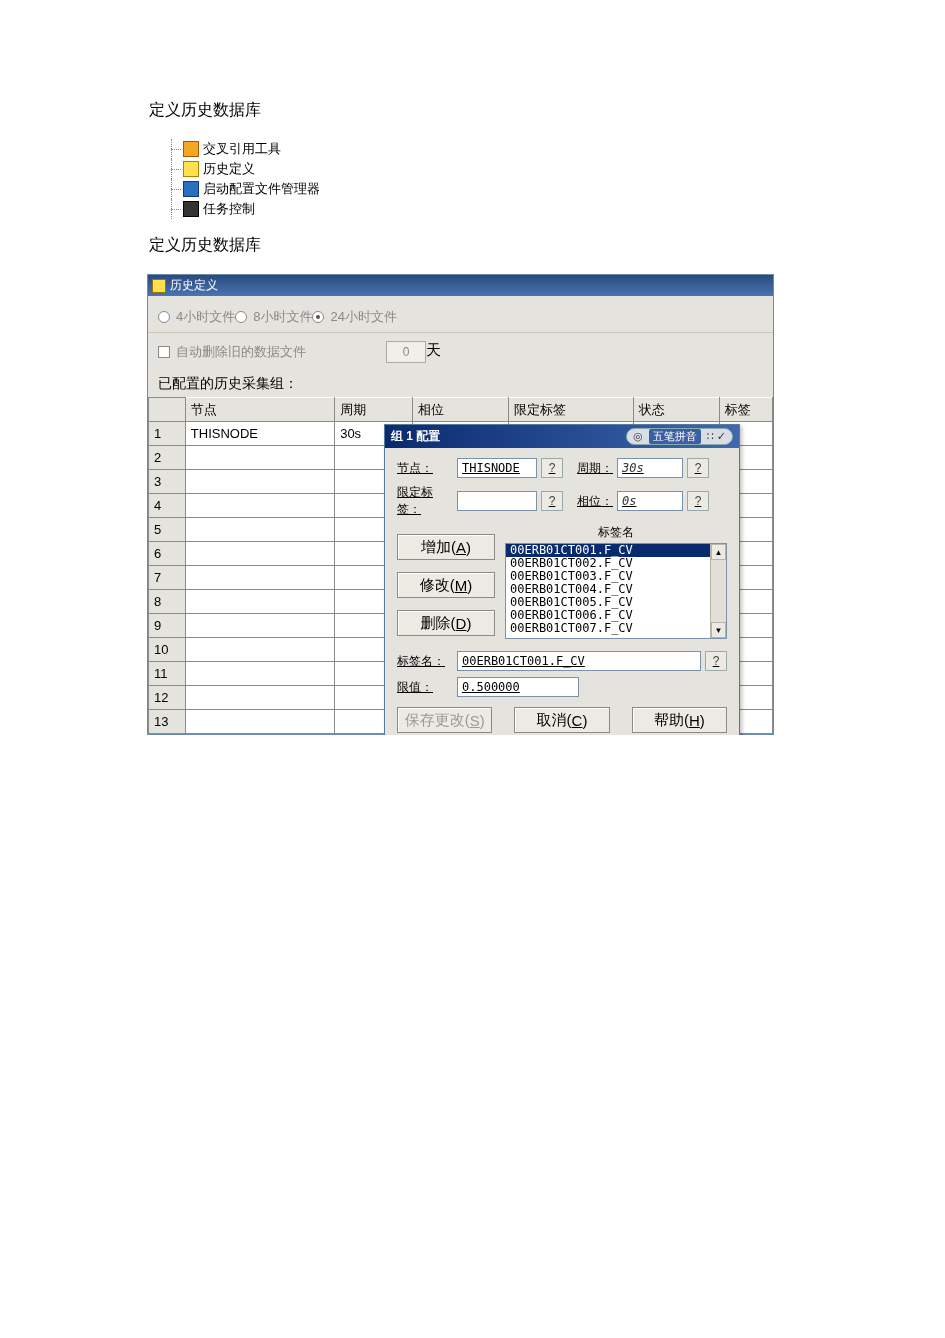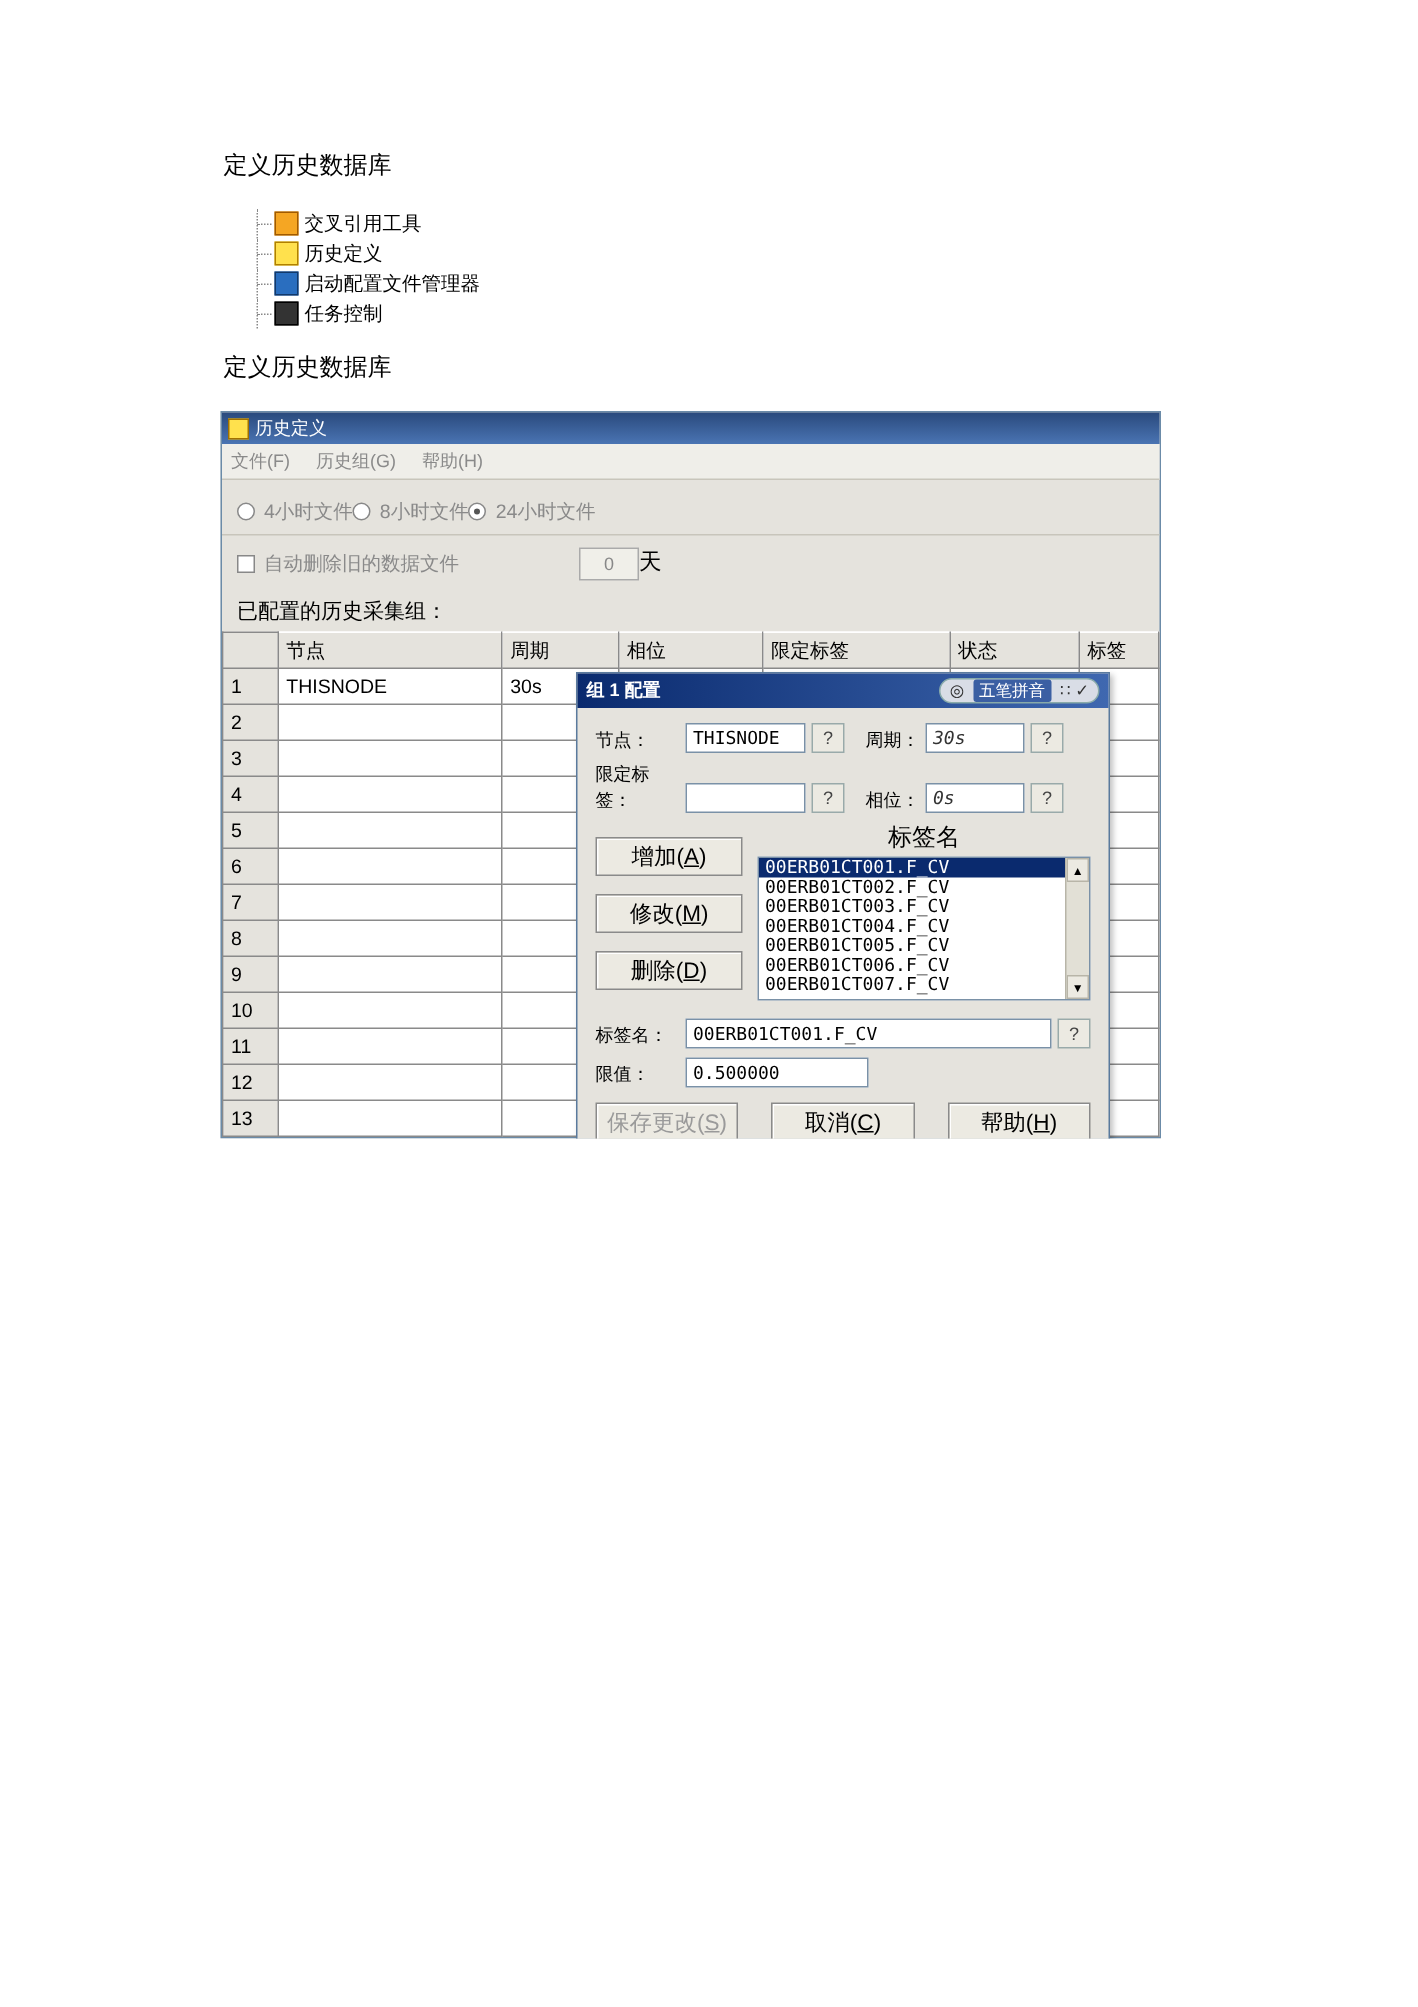--- a/index.html
+++ b/index.html
@@ -139,21 +139,21 @@
     font-size:11px;
     background:#d9dde6; color:#333;
     border:1px solid #8aa;
     border-radius:10px;
     padding:0 4px; gap:4px;
     font-weight:normal;
   }
   .ime-pill .seg { padding:0 2px; }
   .ime-pill .seg.txt { background:#3b5fa3; color:#fff; border-radius:2px; padding:0 4px;}
   .dlg-body { padding: 10px 12px 12px 12px; font-size:12px; }
-  .frow { display:flex; align-items:flex-end; margin-bottom:6px; gap:4px;}
+  .frow { display:flex; align-items:center; margin-bottom:6px; gap:4px;text-decoration:underline;}
   .lbl { width:56px; }
   .lbl2 { width:36px; text-align:left;}
   .inp {
     height:20px;border:1px solid #7a91a7;background:#fff;
     padding:0 4px; font-family:Consolas,Monaco,monospace; font-size:12px;
     display:flex;align-items:center;
   }
   .inp.it { font-style:italic; color:#333;}
   .qbtn {
     width:22px;height:20px;border:1px solid #9aa;background:#eceae2;
@@ -165,21 +165,21 @@
   .btn {
     height:26px; border:1px solid #8a8a8a;
     background:#eceae2;
     display:flex;align-items:center;justify-content:center;
     font-size:15px;
     box-shadow: inset 1px 1px 0 #fff;
   }
   .btn.disabled { color:#9a9a9a; }
   .btn u { text-decoration: underline; }
   .list-col { flex:1; }
-  .list-lbl { text-align:center; font-size:16px; margin-bottom:2px;}
+  .list-lbl { text-align:center; font-size:12px; margin-bottom:2px;}
   .list-box {
     border:1px solid #7a91a7; background:#fff;
     height: 96px;
     display:flex;
   }
   .list-items { flex:1; overflow:hidden; font-family:Consolas,Monaco,monospace; font-size:12px;}
   .li { padding:0 4px; height:13px; line-height:13px; white-space:nowrap;}
   .li.sel { background:#0a2a6e; color:#fff; }
   .sb { width:16px; background:#e2e0d6; border-left:1px solid #b8b5a8; display:flex; flex-direction:column; justify-content:space-between;}
   .sb .arr { height:16px; display:flex;align-items:center;justify-content:center; background:#eceae2; border:1px solid #b8b5a8; font-size:8px;}
@@ -214,25 +214,20 @@
         <span>任务控制</span>
       </div>
     </div>
 
   <div class="heading">定义历史数据库</div>
 
   <div class="win">
     <div class="win-title">
       <span class="ic"></span>
       <span>历史定义</span>
-    </div>
-    <div class="menubar">
-      <span>文件(F)</span>
-      <span>历史组(G)</span>
-      <span>帮助(H)</span>
     </div>
 
     <div class="radio-row">
       <div class="rad">
         <span class="dot"></span>
         <span>4小时文件</span>
       </div>
       <div class="rad">
         <span class="dot"></span>
         <span>8小时文件</span>

